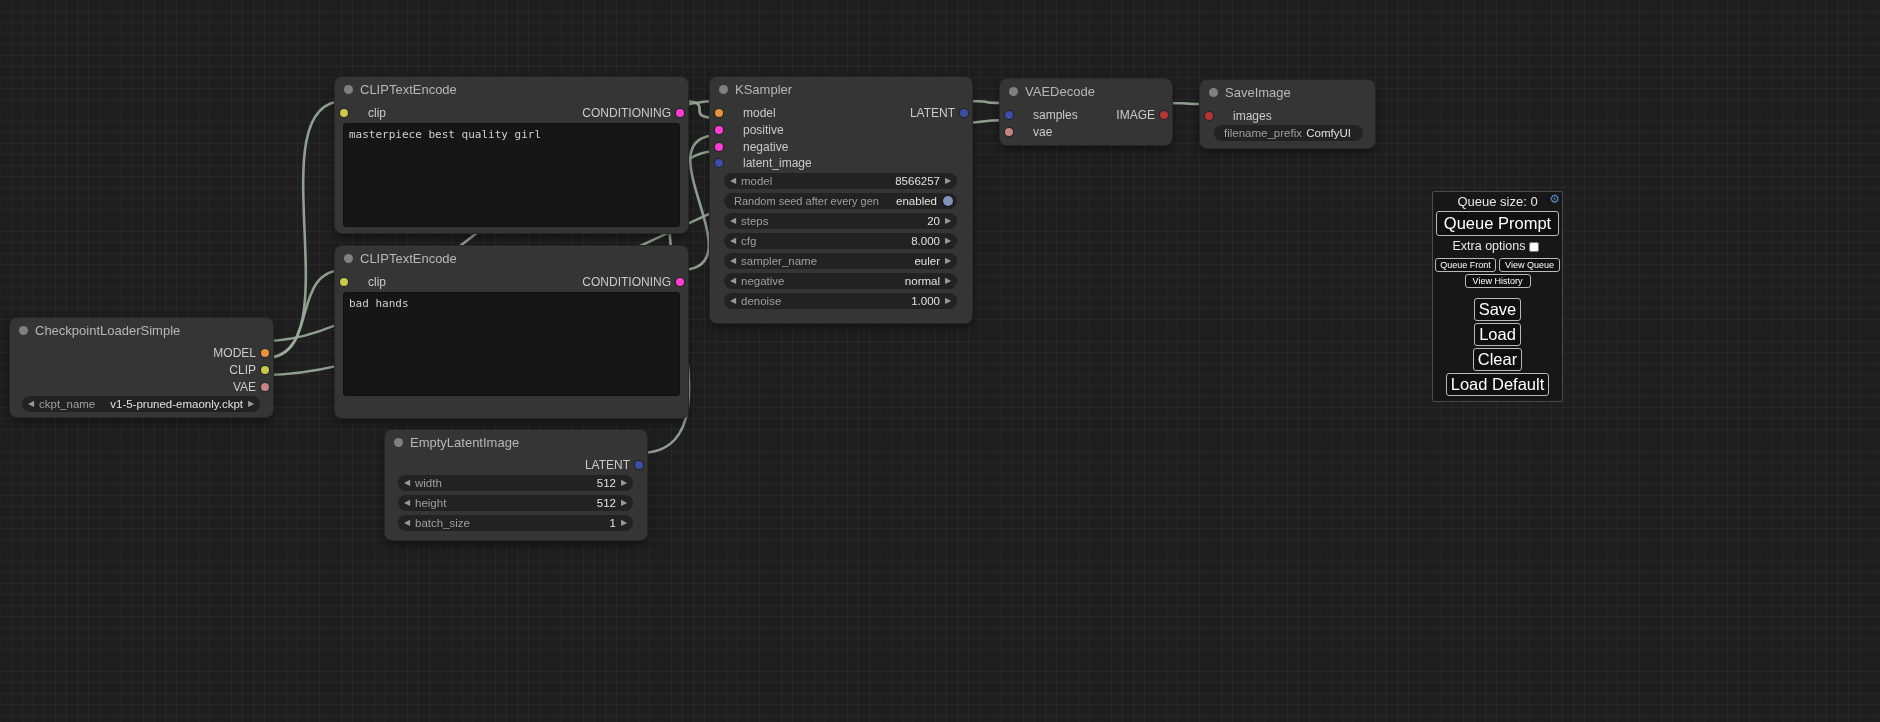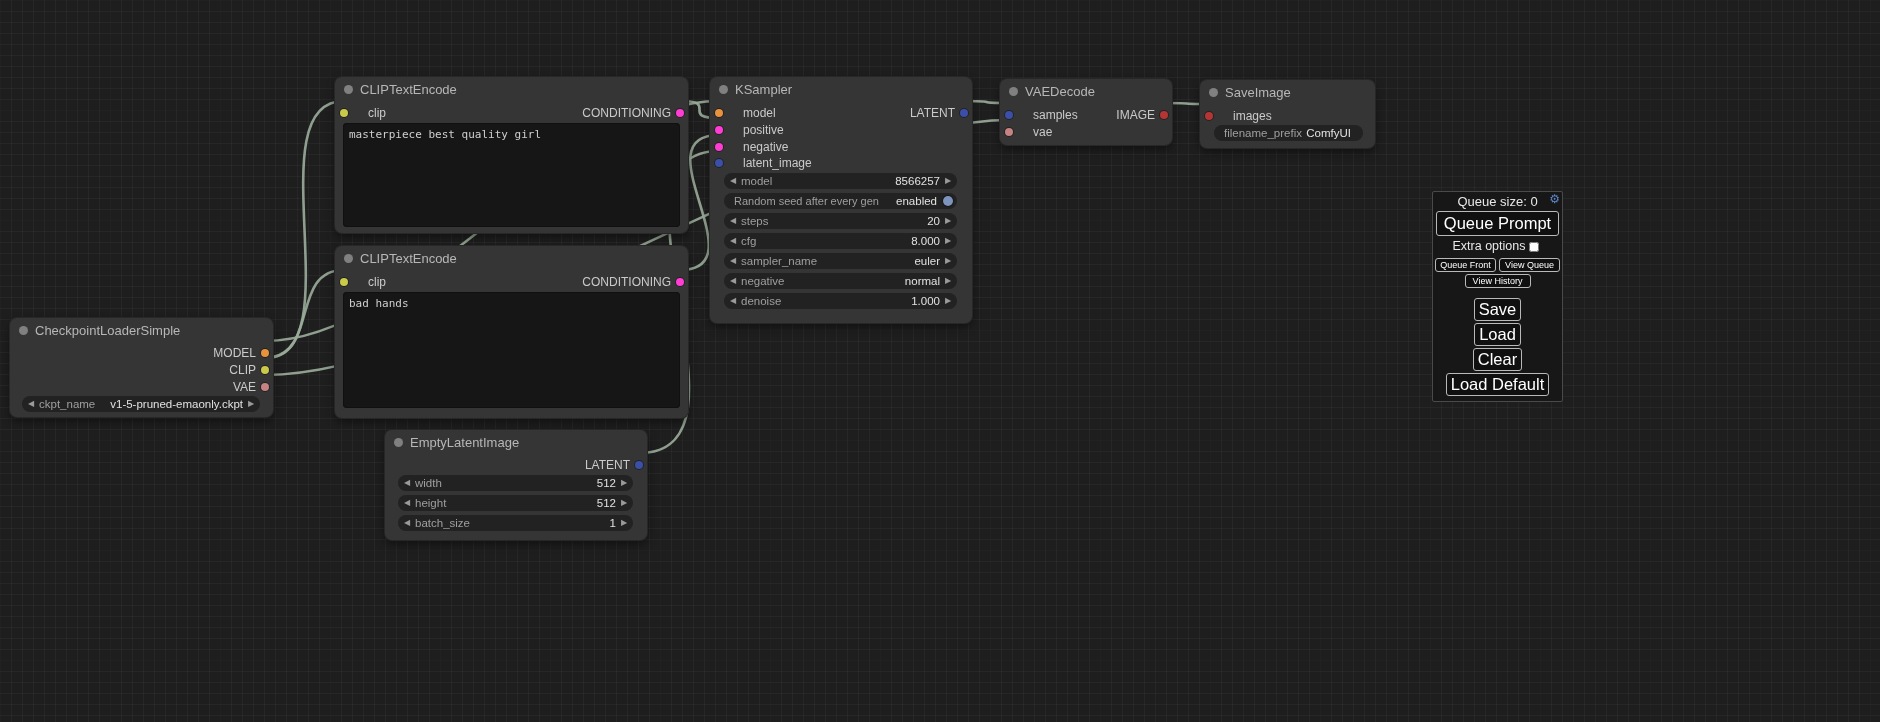--- a/index.html
+++ b/index.html
@@ -125,21 +125,21 @@
     <span class="tdot"></span>
     <span class="ttext">CLIPTextEncode</span>
     <div class="row" style="top:28px;">
       <span class="dot in c-clip"></span>
       <span class="in-label">clip</span>
       <span class="dot out c-cond"></span>
     </div>
     <div class="row out" style="top:28px;">
       <span>CONDITIONING</span>
     </div>
-    <div class="prompt" style="top:46px;height:116px;">bad hands</div>
+    <div class="prompt" style="top:46px;height:104px;">bad hands</div>
   </div>
 
   <div class="node" style="left:385px;top:418px;width:262px;height:110px;">
     <span class="tdot"></span>
     <span class="ttext">EmptyLatentImage</span>
     <div class="row out" style="top:27px;">
       <span>LATENT</span>
       <span class="dot out c-latent"></span>
     </div>
     <div class="widget" style="top:45px;left:13px;right:14px;">

